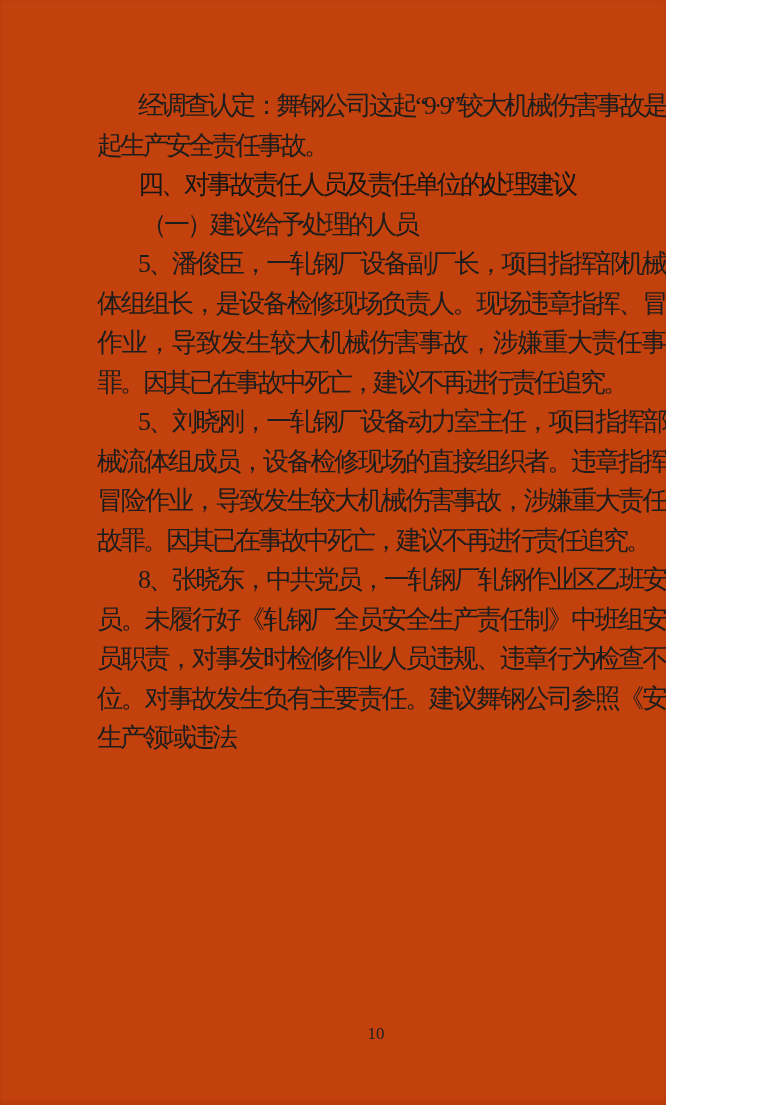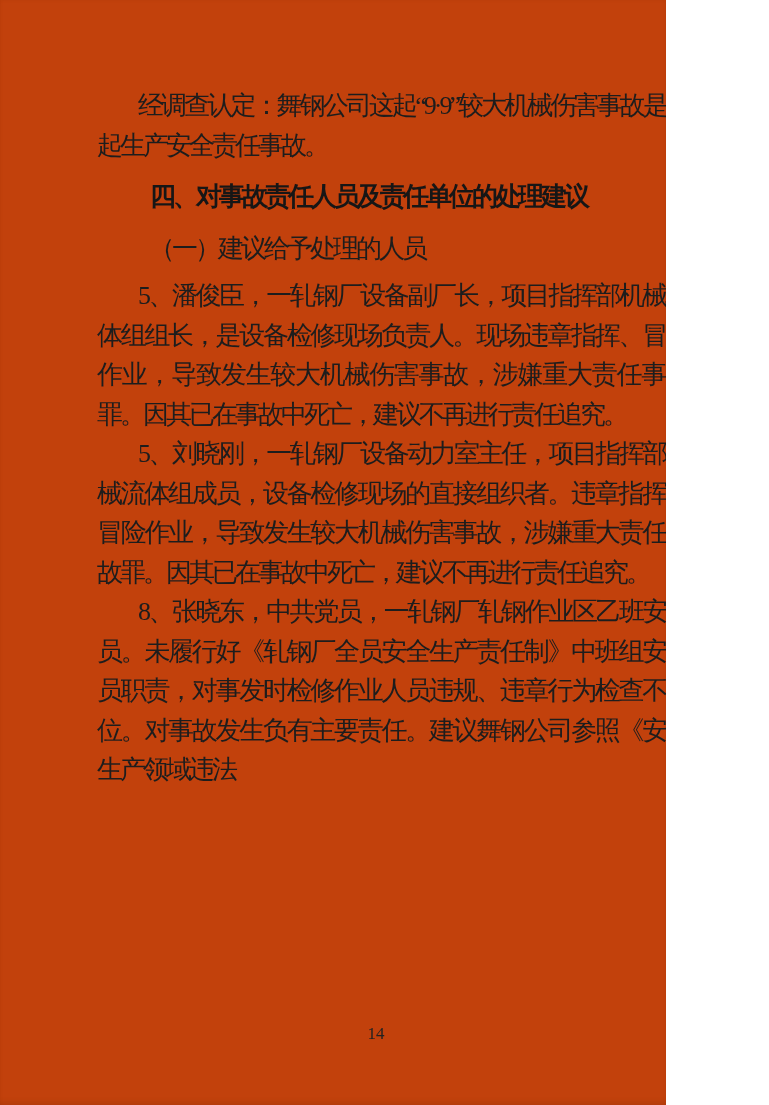--- a/index.html
+++ b/index.html
@@ -30,31 +30,31 @@
   .body-para {
     margin: 0;
     font-size: 26px;
     line-height: 39.5px;
     letter-spacing: -3px;
     text-align: justify;
     text-justify: inter-ideograph;
     text-indent: 41px;
   }
   .heading-1 {
-    margin: 12px;
+    margin: 0;
     font-family: "Liberation Sans", "DejaVu Sans", sans-serif;
-    font-weight: 700;
+    font-weight: 400;
     font-size: 26px;
     line-height: 39.5px;
     letter-spacing: -3px;
     text-indent: 41px;
     color: #161616;
   }
   .heading-2 {
-    margin: 8px;
+    margin: 0;
     font-weight: normal;
     font-size: 26px;
     line-height: 39.5px;
     letter-spacing: -3px;
     text-indent: 44px;
   }
   .page-footer {
     position: absolute;
     top: 1024px;
     left: 0;
@@ -71,14 +71,14 @@
 <div class="page">
   <div class="content">
     <p class="body-para">经调查认定：舞钢公司这起“9·9”较大机械伤害事故是一起生产安全责任事故。</p>
     <h2 class="heading-1">四、对事故责任人员及责任单位的处理建议</h2>
     <h3 class="heading-2">（一）建议给予处理的人员</h3>
     <p class="body-para">5、潘俊臣，一轧钢厂设备副厂长，项目指挥部机械流体组组长，是设备检修现场负责人。现场违章指挥、冒险作业，导致发生较大机械伤害事故，涉嫌重大责任事故罪。因其已在事故中死亡，建议不再进行责任追究。</p>
     <p class="body-para">5、刘晓刚，一轧钢厂设备动力室主任，项目指挥部机械流体组成员，设备检修现场的直接组织者。违章指挥、冒险作业，导致发生较大机械伤害事故，涉嫌重大责任事故罪。因其已在事故中死亡，建议不再进行责任追究。</p>
     <p class="body-para">8、张晓东，中共党员，一轧钢厂轧钢作业区乙班安全员。未履行好《轧钢厂全员安全生产责任制》中班组安全员职责，对事发时检修作业人员违规、违章行为检查不到位。对事故发生负有主要责任。建议舞钢公司参照《安全生产领域违法</p>
   </div>
 
-  <div class="page-footer">14</div>
+  <div class="page-footer">10</div>
 </div>
 
 </body></html>

